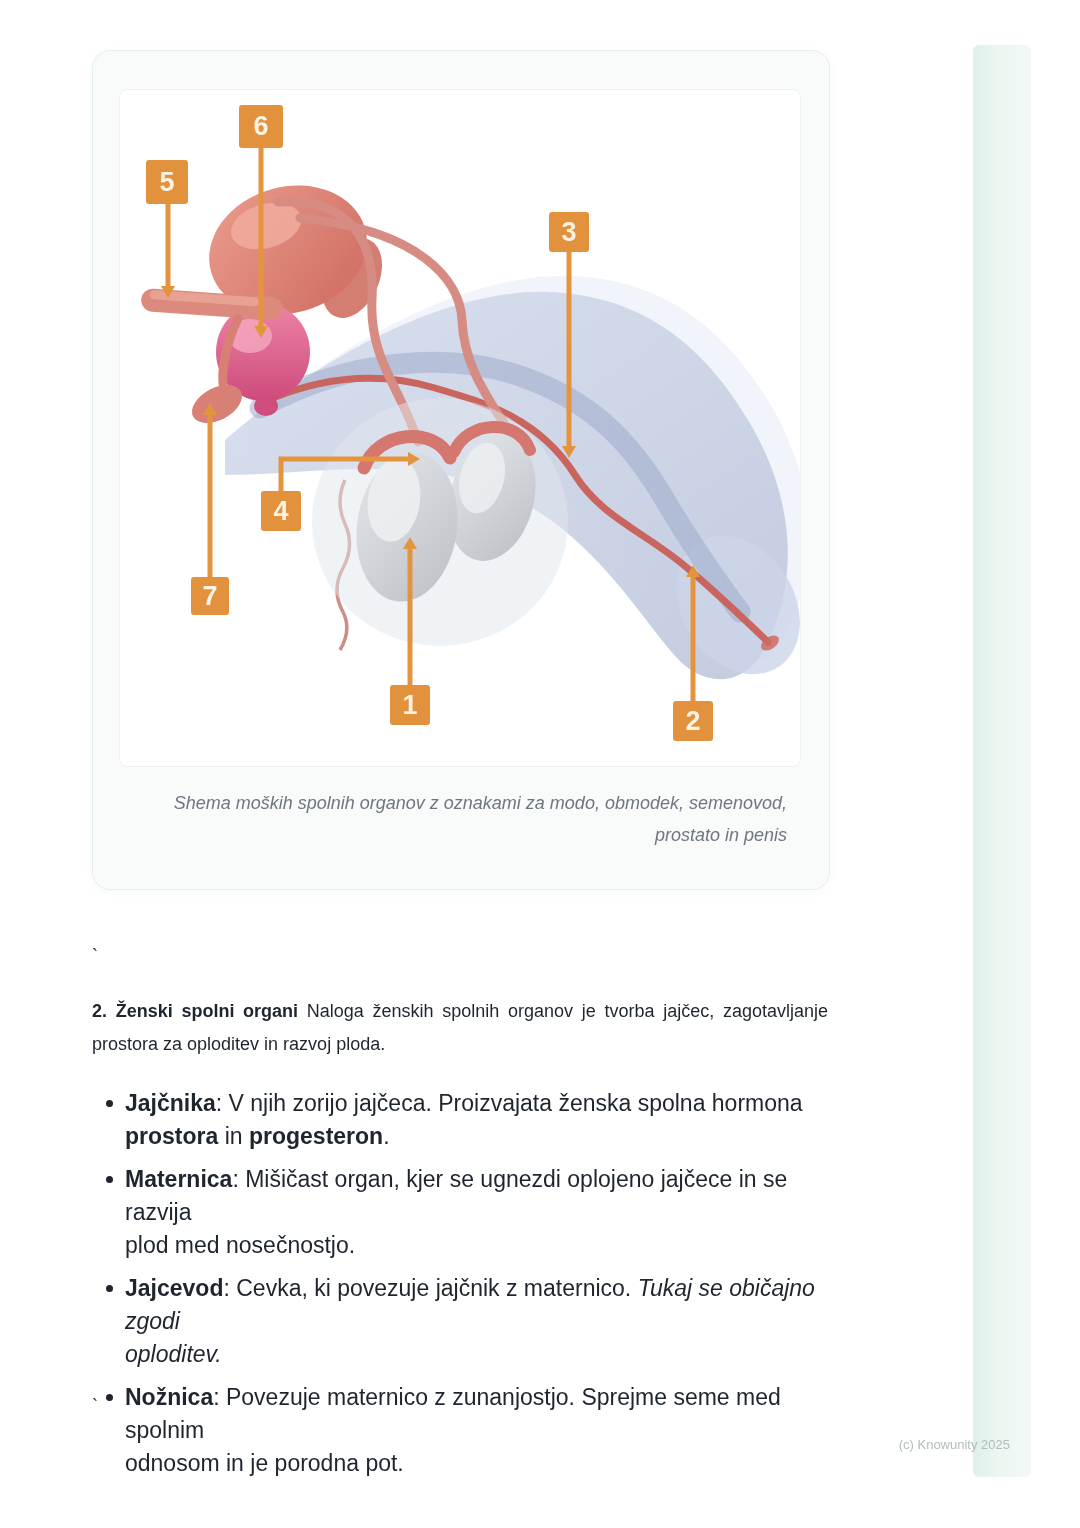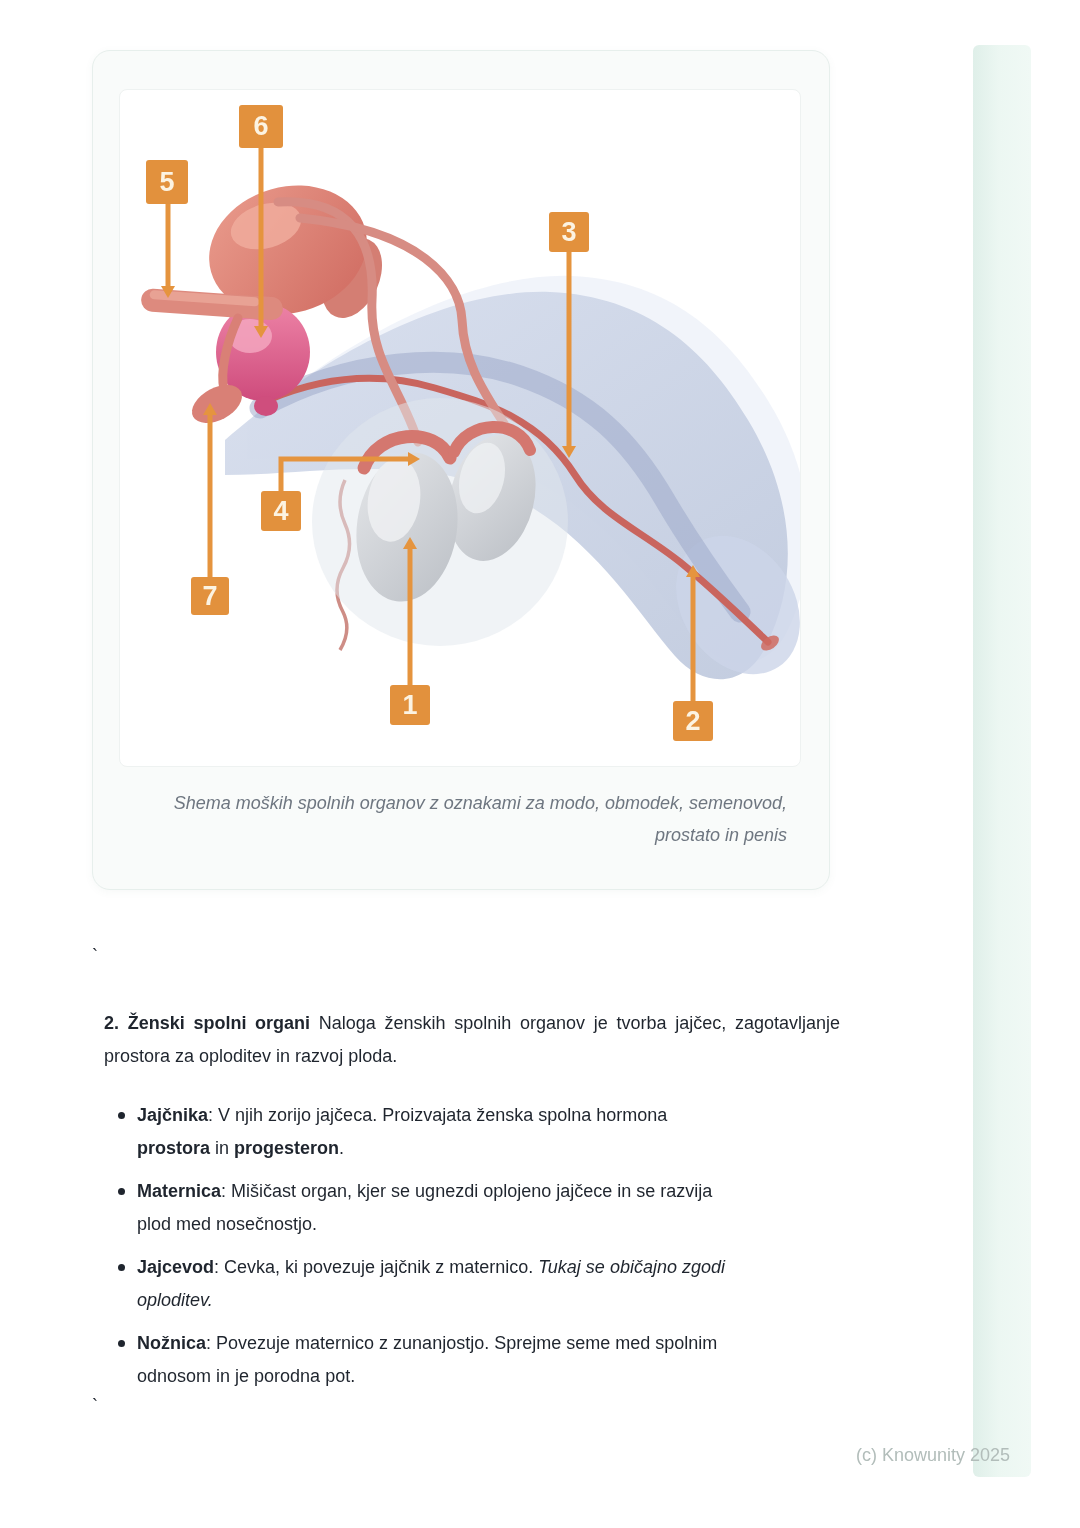--- a/index.html
+++ b/index.html
@@ -24,30 +24,30 @@
   .lab-4{left:141px;top:401px;}
   .lab-5{left:26px;top:70px;width:42px;height:44px;}
   .lab-6{left:119px;top:15px;width:44px;height:43px;}
   .lab-7{left:71px;top:487px;width:38px;height:38px;}
   .fig-caption{position:absolute;left:0;right:0;top:736px;padding:0 42px;text-align:right;
                font-style:italic;font-size:18px;line-height:32px;color:#6e7680;}
   
   .tick{position:absolute;left:92px;font-size:18px;color:#1f252e;}
   .tick-1{top:946px;}
   .tick-2{top:1396px;}
-  .intro{position:absolute;left:92px;top:995px;width:736px;margin:12px;font-size:18px;
+  .intro{position:absolute;left:92px;top:995px;width:736px;margin:0;font-size:18px;
          line-height:33px;text-align:justify;}
   .b{font-weight:bold;}
   .i{font-style:italic;}
-  .bullets{position:absolute;left:92px;top:1087px;width:736px;margin:12px;padding:0;
-           list-style:none;font-size:18px;line-height:33px;}
+  .bullets{position:absolute;left:92px;top:1087px;width:736px;margin:0;padding:0;
+           list-style:none;font-size:23px;line-height:33px;}
   .bullets li{position:relative;padding-left:33px;margin-bottom:10px;}
   .bullets li::before{content:"";position:absolute;left:14px;top:13px;width:7px;height:7px;
                       border-radius:50%;background:#1f252e;}
-  .footer{position:absolute;right:70px;top:1437px;font-size:18px;color:#b2bdba;margin-top:8px;}
+  .footer{position:absolute;right:70px;top:1437px;font-size:13px;color:#b2bdba;}
 </style>
 </head>
 <body>
 
 <div class="page">
 
   <div class="stripe"></div>
 
   <section class="card">
     <figure class="fig">

